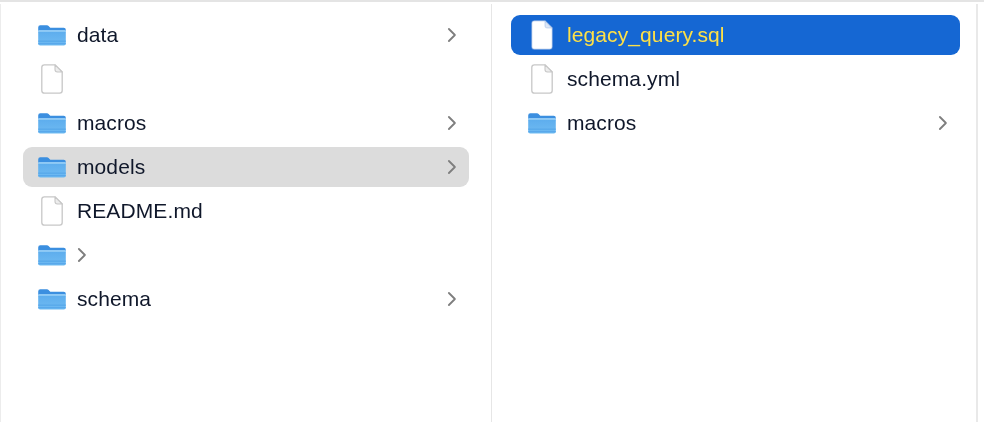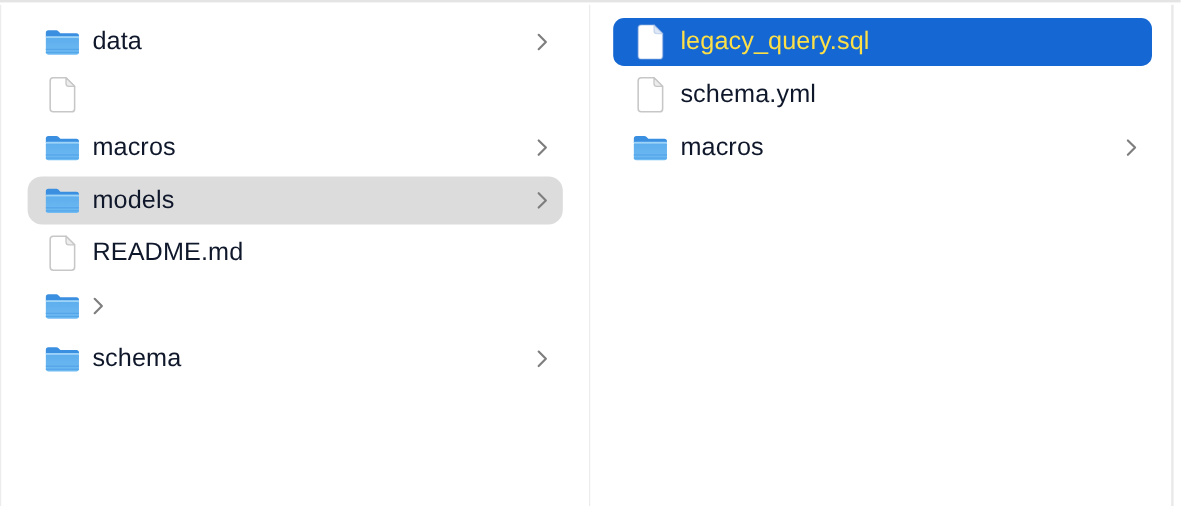--- a/index.html
+++ b/index.html
@@ -36,21 +36,21 @@
     display: flex;
     align-items: center;
     margin: 0 22px 4px 22px;
     padding: 0 10px 0 14px;
     cursor: default;
   }
   .col-right .row {
     margin: 0 16px 4px 19px;
     padding-left: 16px;
   }
-  .row.sel-gray { background: #dcdcdc; border-radius: 12px; }
+  .row.sel-gray { background: #dcdcdc; }
   .row.sel-blue {
     background: #1567d3;
     --page-stroke: rgba(150,180,225,0.45);
     --fold-fill: #dde7f6;
     --fold-stroke: rgba(150,180,225,0.45);
   }
   .row.sel-blue .label { color: #fde047; }
   .icon {
     width: 30px; height: 34px;
     flex: none;

